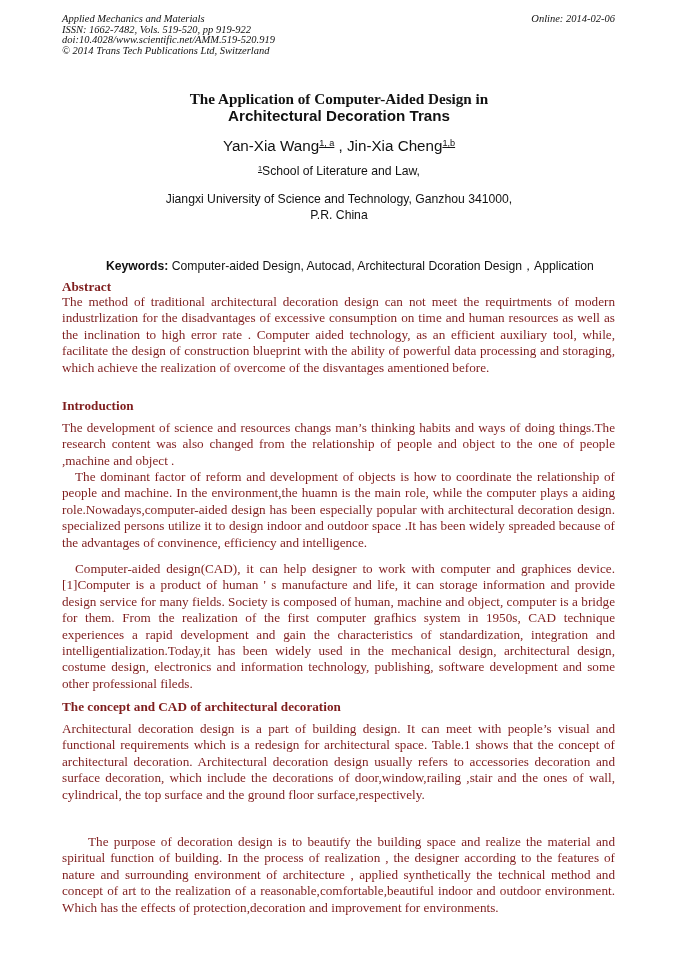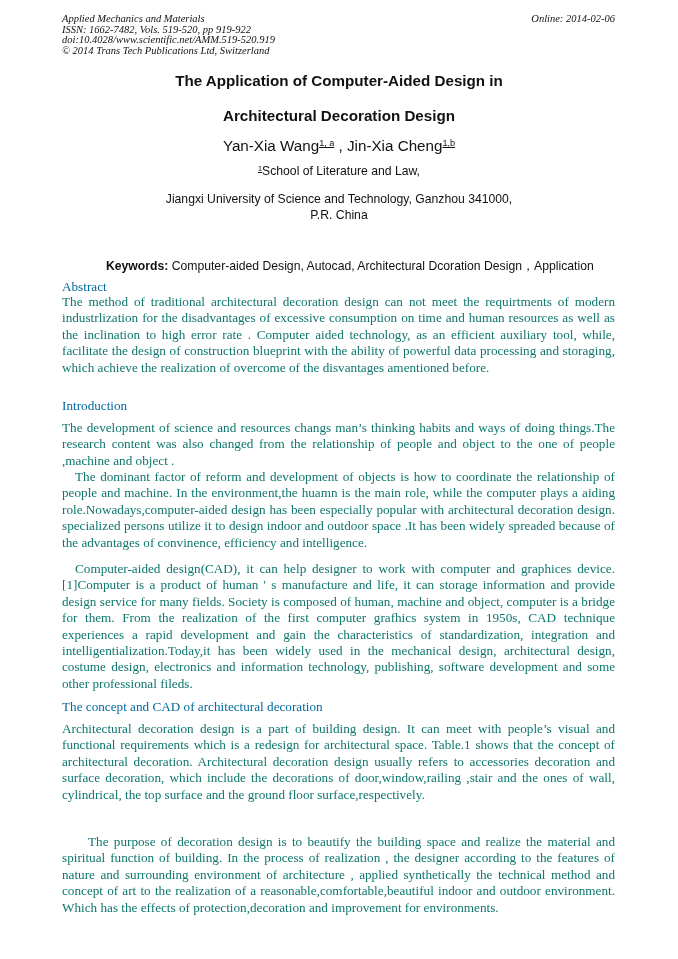--- a/index.html
+++ b/index.html
@@ -1,36 +1,36 @@
 <!DOCTYPE html>
 <html><head>
   <meta charset="utf-8">
   <style>
     html, body { margin: 0; padding: 0; background: #ffffff; }
     body { width: 678px; height: 959px; position: relative; overflow: hidden; color: #000; }
     .page { position: absolute; left: 0; top: 0; width: 678px; height: 797px; }
     .meta { position: absolute; left: 62px; top: 14px; font-family: "Liberation Serif", serif; font-style: italic; font-size: 10.5px; line-height: 10.6px; color: #111; }
     .online { position: absolute; right: 63px; top: 14px; font-family: "Liberation Serif", serif; font-style: italic; font-size: 10.5px; line-height: 10.6px; color: #111; }
     .title { position: absolute; left: 0; width: 678px; text-align: center; font-family: "Liberation Sans", sans-serif; font-weight: bold; font-size: 15.2px; color: #111; }
-    .t1 { top: 72px; }
+    .t1 { top: 90px; font-family: Liberation Serif, serif; }
     .t2 { top: 107px; }
     .authors { position: absolute; left: 0; width: 678px; top: 137px; text-align: center; font-family: "Liberation Sans", sans-serif; font-size: 15.2px; color: #111; }
     .authors sup, .aff sup { font-size: 0.6em; vertical-align: 0.6em; line-height: 0; text-decoration: underline; }
     .aff { position: absolute; left: 0; width: 678px; text-align: center; font-family: "Liberation Sans", sans-serif; font-size: 12.2px; color: #111; }
     .a1 { top: 164px; }
     .a2 { top: 192px; }
     .a3 { top: 208px; }
     .a4 { top: 229px; }
     .keywords { position: absolute; left: 62px; top: 258px; width: 560px; font-family: "Liberation Sans", sans-serif; font-size: 12.2px; color: #111; white-space: nowrap; }
     .keywords b { font-weight: bold; padding-left: 44px; }
-    .heading { position: absolute; left: 62px; font-family: "Liberation Serif", serif; font-weight: normal; font-size: 13.2px; color: #0369a1; }
+    .heading { position: absolute; left: 62px; font-family: "Liberation Serif", serif; font-weight: bold; font-size: 13.2px; color: #7f1d1d; }
     .h-abstract { top: 279px; }
     .h-intro { top: 398px; }
     .h-concept { top: 699px; }
-    .body-text { position: absolute; left: 62px; width: 553px; font-family: "Liberation Serif", serif; font-size: 13.2px; line-height: 16.4px; text-align: justify; color: #0f766e; }
+    .body-text { position: absolute; left: 62px; width: 553px; font-family: "Liberation Serif", serif; font-size: 13.2px; line-height: 16.4px; text-align: justify; color: #7f1d1d; }
     .body-text p { margin: 0; }
     .indent1 { text-indent: 13px; }
     .indent2 { text-indent: 26px; }
     .abstract-text { top: 294px; }
     .intro-p1 { top: 420px; }
     .intro-p2 { top: 469px; }
     .intro-p3 { top: 551px; margin-top: 10px; }
     .concept-p1 { top: 721px; }
     .concept-p2 { top: 803px; margin-top: 31px; }
   </style>
@@ -41,21 +41,21 @@
 
   <div class="meta">
     <div>Applied Mechanics and Materials</div>
     <div>ISSN: 1662-7482, Vols. 519-520, pp 919-922</div>
     <div>doi:10.4028/www.scientific.net/AMM.519-520.919</div>
     <div>© 2014 Trans Tech Publications Ltd, Switzerland</div>
   </div>
   <div class="online">Online: 2014-02-06</div>
 
   <div class="title t1">The Application of Computer-Aided  Design in</div>
-  <div class="title t2">Architectural Decoration Design</div>
+  <div class="title t2">Architectural Decoration Trans</div>
 
   <div class="authors">
     <span>Yan-Xia Wang</span><sup>1, a</sup><span> , </span><span>Jin-Xia Cheng</span><sup>1,b</sup>
   </div>
 
   <div class="aff a1"><sup>1</sup><span>School of Literature and Law,</span></div>
   <div class="aff a2">Jiangxi University of Science and Technology, Ganzhou 341000,</div>
   <div class="aff a3">P.R. China</div>
 
   <div class="keywords"><b>Keywords:</b><span> Computer-aided Design, Autocad,  Architectural Dcoration Design，Application</span></div>

